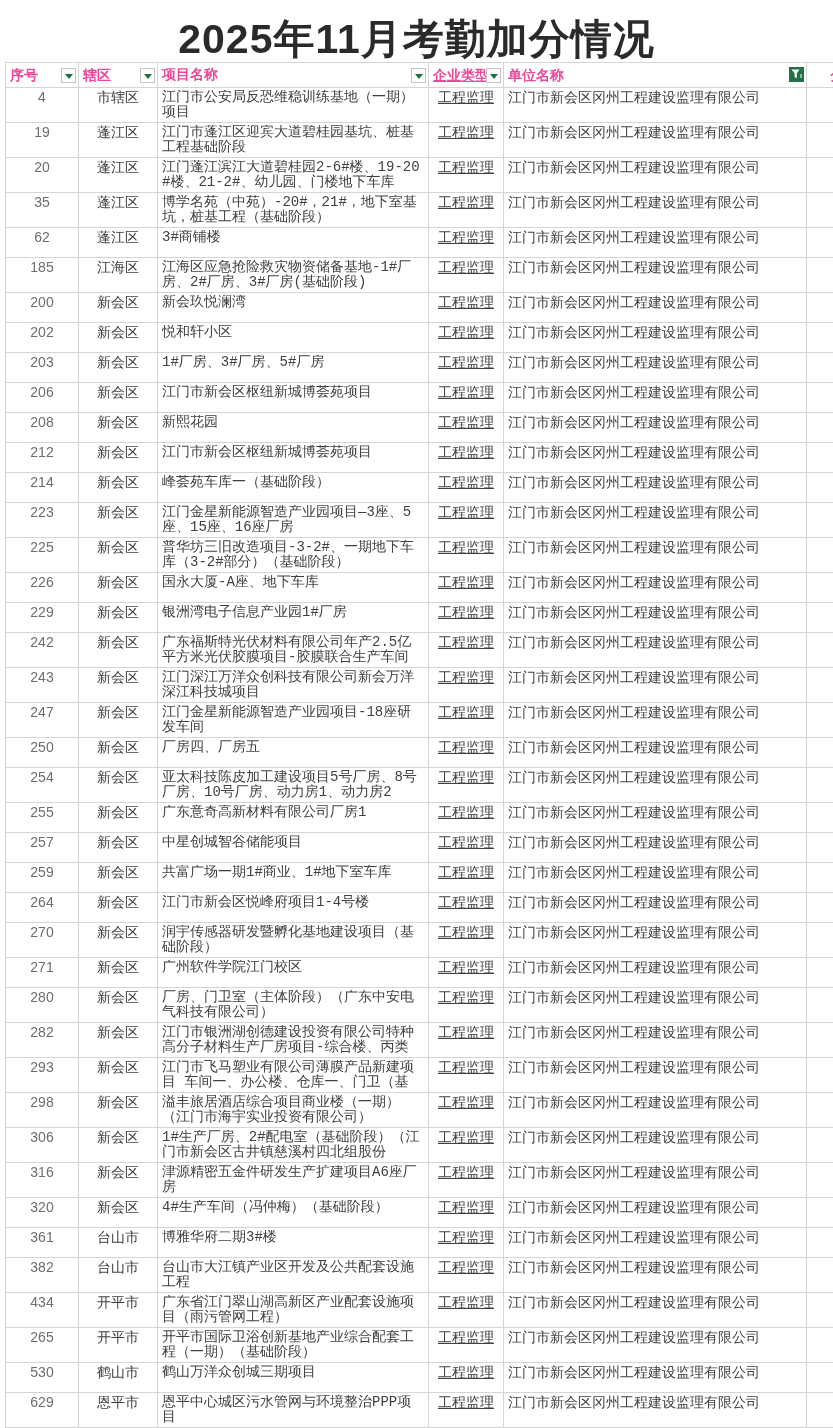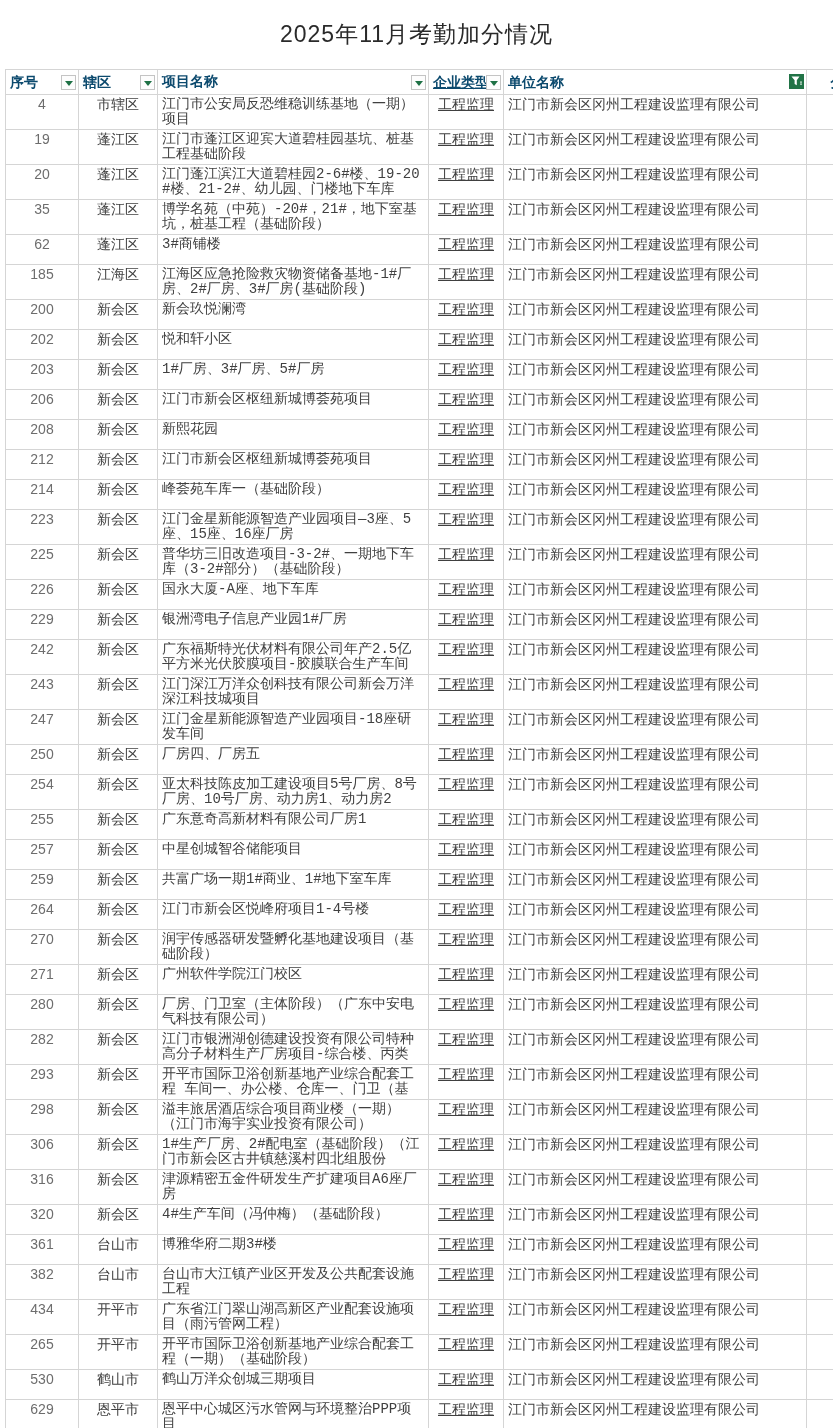--- a/index.html
+++ b/index.html
@@ -8,24 +8,24 @@
     background: #ffffff;
     width: 833px;
   }
   body {
     font-family: "Liberation Sans", "DejaVu Sans", sans-serif;
     color: #404040;
   }
   .sheet { width: 833px; }
   .title {
     height: 50px;
-    padding-top: 19px;
+    padding-top: 12px;
     text-align: center;
-    font-size: 23px;
-    font-weight: normal;
+    font-size: 41px;
+    font-weight: bold;
     color: #2a2a2a;
     letter-spacing: 1px;
   }
   table.grid {
     border-collapse: collapse;
     table-layout: fixed;
     margin-left: 5px;
     width: 823px;
   }
   th, td {
@@ -33,21 +33,21 @@
     padding: 2px 4px;
     vertical-align: top;
     font-size: 14px;
     line-height: 15px;
     overflow: hidden;
     background: #fff;
   }
   th {
     height: 20px;
     font-weight: bold;
-    color: #0c4a6e;
+    color: #ec4899;
     position: relative;
     vertical-align: middle;
   }
   td { height: 25px; }
   .col-no      { width: 64px; }
   .col-district{ width: 70px; }
   .col-project { width: 262px; font-family: Liberation Mono, monospace; }
   .col-type    { width: 66px; text-decoration: underline; }
   .col-company { width: 294px; }
   .col-score   { width: 67px; }
@@ -759,21 +759,21 @@
           </td>
         </tr>
         <tr>
           <td class="col-no c-num">
             <div class="one-line">293</div>
           </td>
           <td class="col-district c-center">
             <div class="one-line">新会区</div>
           </td>
           <td class="col-project c-left">
-            <div class="clip">开平市国际卫浴创新基地产业综合配套工程 车间一、办公楼、仓库一、门卫（基</div>
+            <div class="clip">江门市飞马塑业有限公司薄膜产品新建项目 车间一、办公楼、仓库一、门卫（基</div>
           </td>
           <td class="col-type c-center">
             <div class="one-line">工程监理</div>
           </td>
           <td class="col-company c-left">
             <div class="one-line">江门市新会区冈州工程建设监理有限公司</div>
           </td>
           <td class="col-score c-num">
             <div class="one-line">20</div>
           </td>

